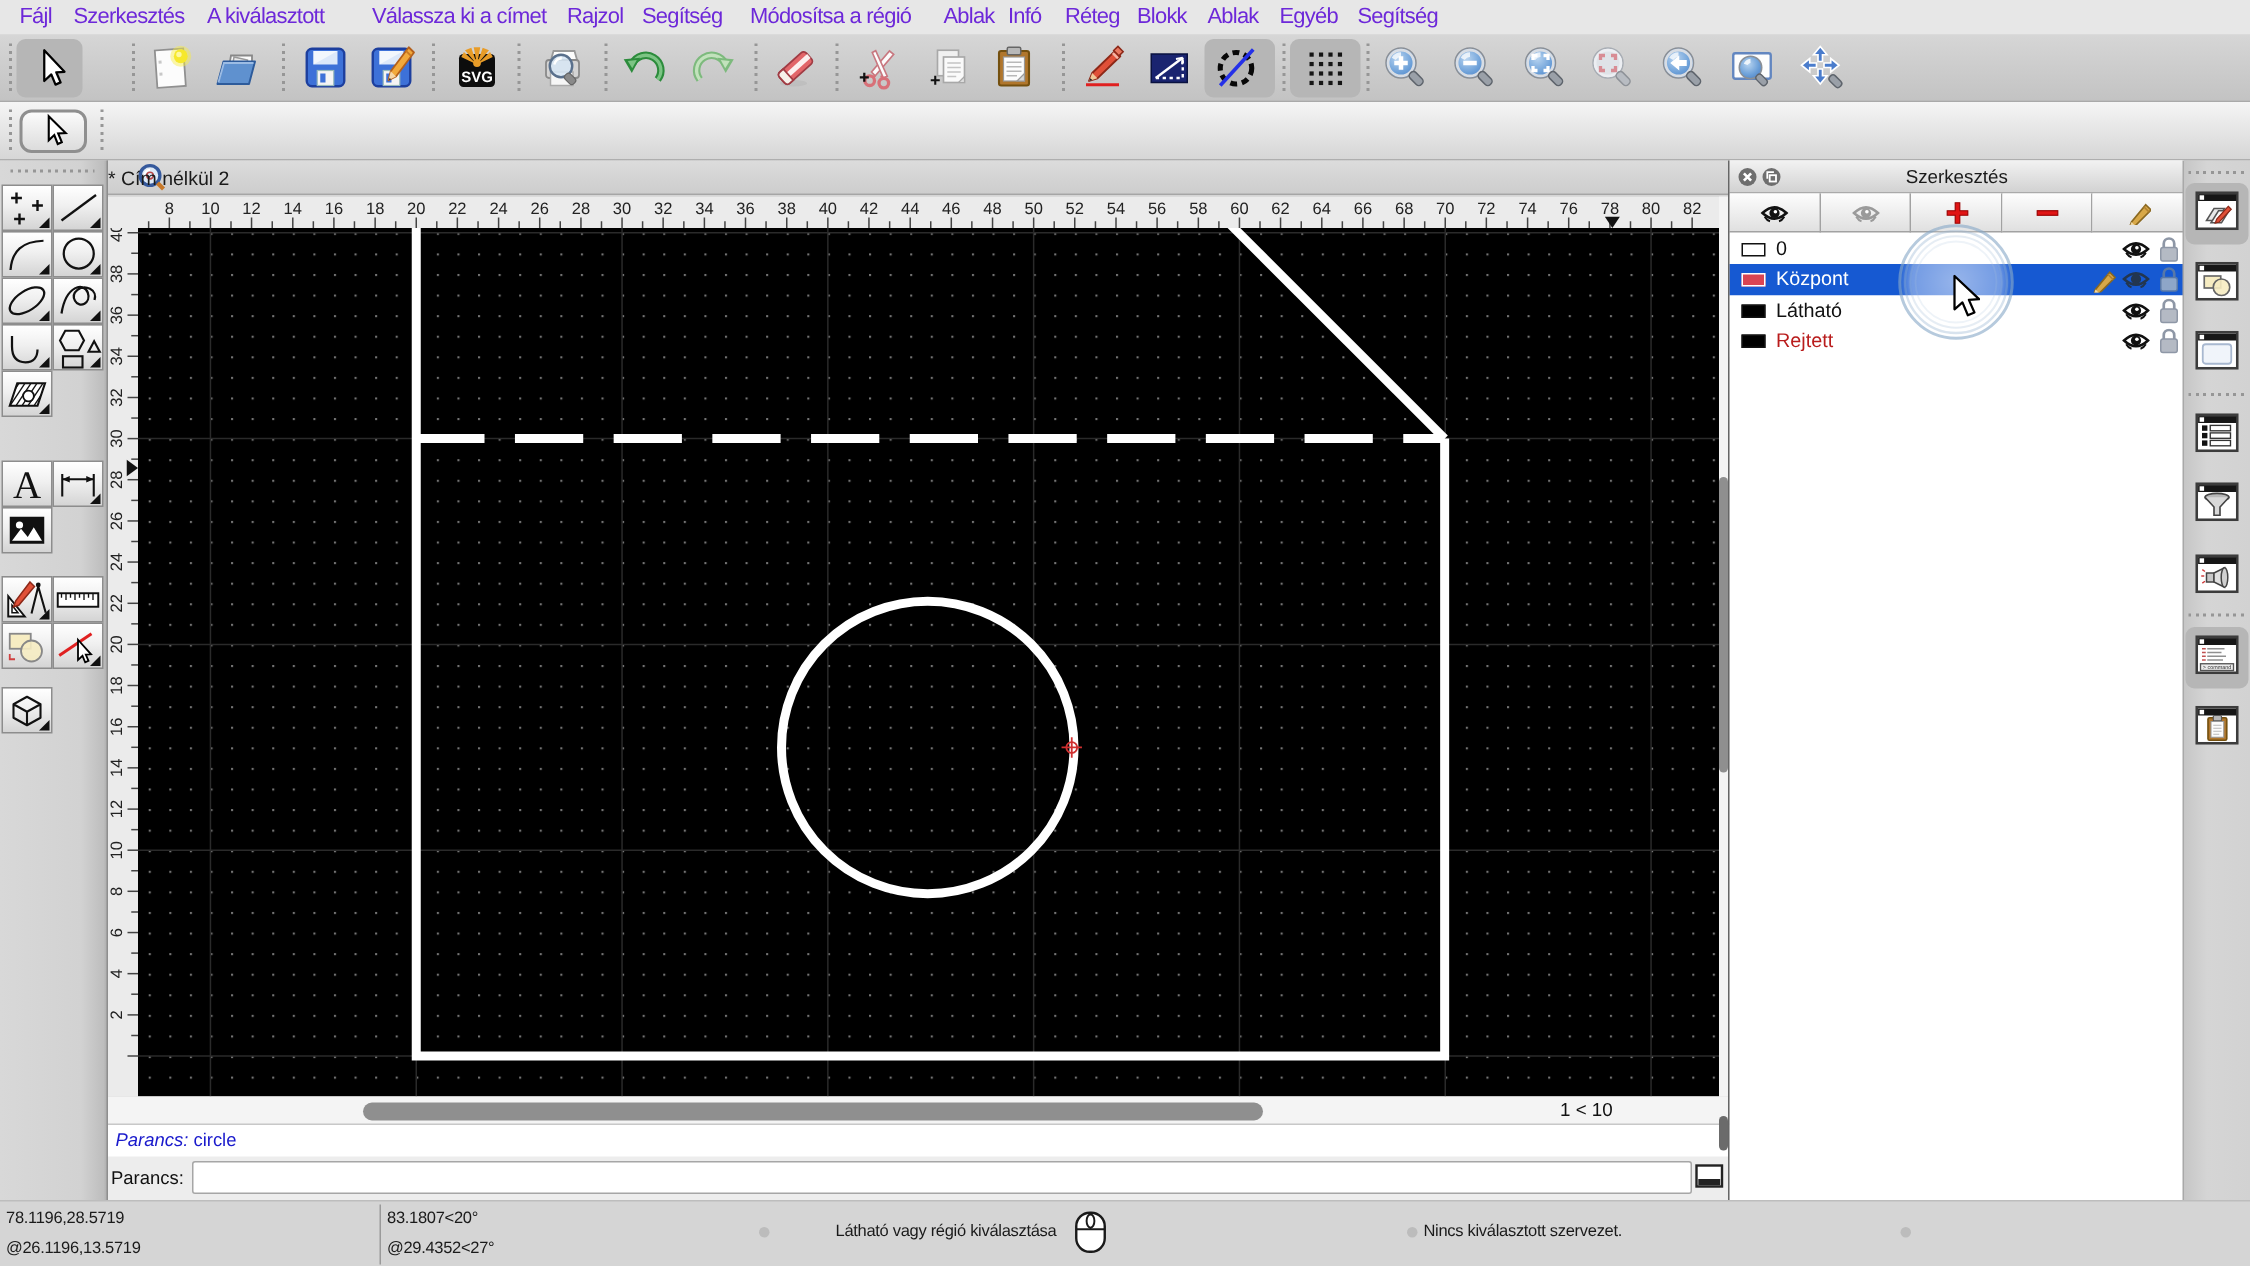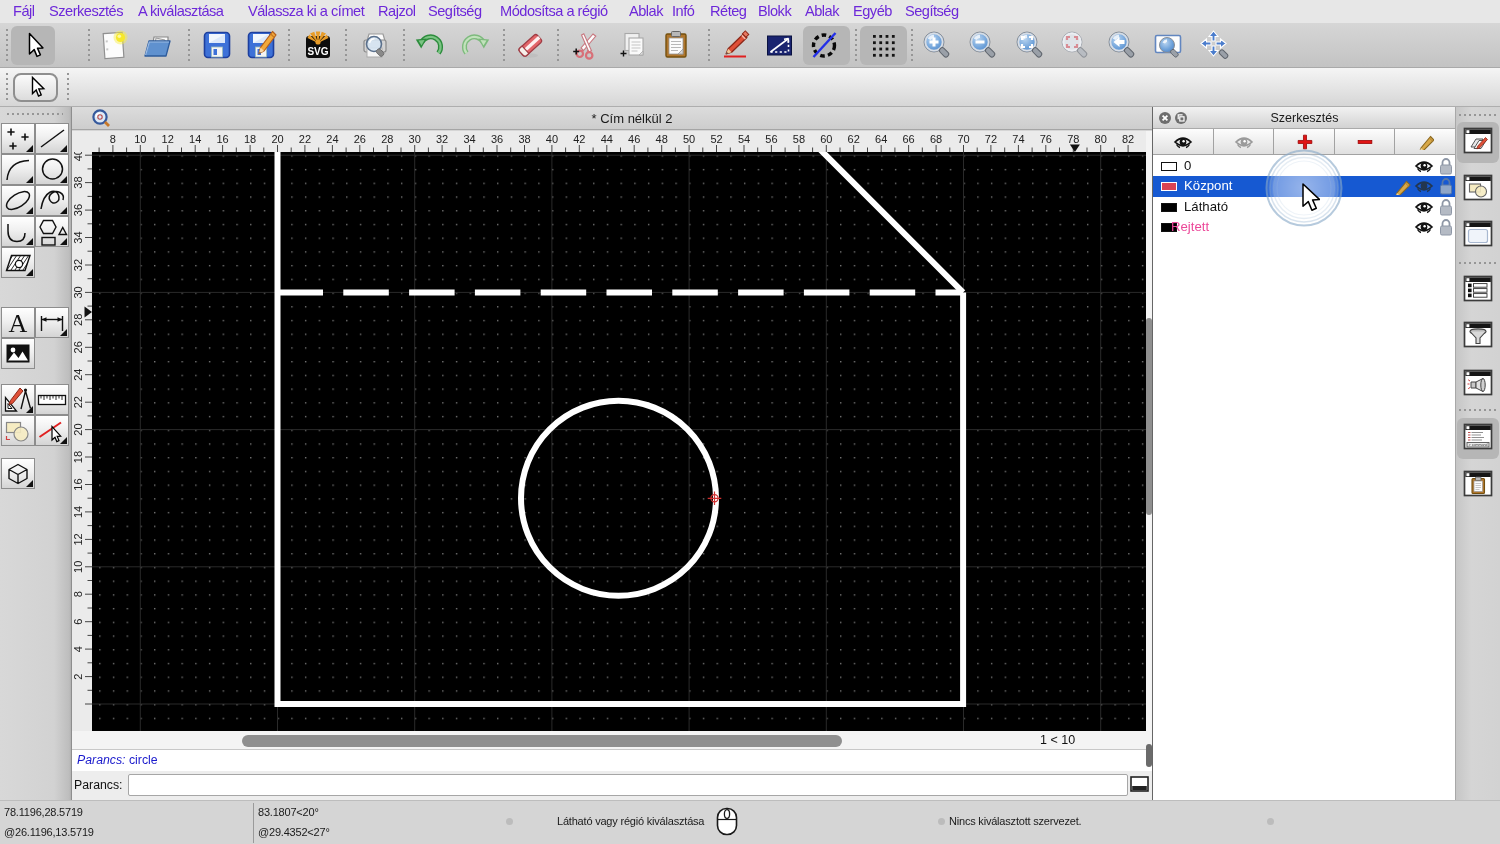--- a/index.html
+++ b/index.html
@@ -9,21 +9,21 @@
 .hdots{position:absolute;height:2px;background-image:repeating-linear-gradient(90deg,#969696 0,#969696 2px,transparent 2px,transparent 5px)}
 .tbtn{position:absolute;width:34px;height:31px;border:1px solid #8d8d8d;background:linear-gradient(180deg,#ffffff,#f0f0f0 45%,#d4d4d4)}
 .seltri{position:absolute;right:1px;bottom:1px;width:0;height:0;border-left:7px solid transparent;border-bottom:7px solid #111}
 .mitem{position:absolute;top:0;height:23px;line-height:23px;font-size:14.6px;letter-spacing:-0.5px;color:#6d28d9;white-space:nowrap}
 </style></head>
 <body>
 
 <div class="abs" style="left:0;top:0;width:1500px;height:23px;background:#e7e7e7">
 <span class="mitem" style="left:13px">Fájl</span>
 <span class="mitem" style="left:49px">Szerkesztés</span>
-<span class="mitem" style="left:138px">A kiválasztása</span>
+<span class="mitem" style="left:138px">A kiválasztott</span>
 <span class="mitem" style="left:248px">Válassza ki a címet</span>
 <span class="mitem" style="left:378px">Rajzol</span>
 <span class="mitem" style="left:428px">Segítség</span>
 <span class="mitem" style="left:500px">Módosítsa a régió</span>
 <span class="mitem" style="left:629px">Ablak</span>
 <span class="mitem" style="left:672px">Infó</span>
 <span class="mitem" style="left:710px">Réteg</span>
 <span class="mitem" style="left:758px">Blokk</span>
 <span class="mitem" style="left:805px">Ablak</span>
 <span class="mitem" style="left:853px">Egyéb</span>
@@ -430,21 +430,21 @@
 </div>
 </div>
 <div class="abs" style="left:71px;top:107px;width:1px;height:693px;background:#8e8e8e"></div>
 <div class="abs" style="left:72px;top:107px;width:1081px;height:23px;background:linear-gradient(180deg,#dcdcdc,#cdcdcd);border-bottom:1px solid #a5a5a5">
 <svg class="abs" style="left:20px;top:2px" width="19" height="19" viewBox="0 0 19 19">
       <circle cx="8" cy="8" r="6.6" fill="#dde9f6" stroke="#35599c" stroke-width="2.2"></circle>
       <path d="M4.2 8 A3.8 3.8 0 0 1 8 4.2" stroke="#fff" stroke-width="1.5" fill="none"></path>
       <line x1="13" y1="13" x2="17" y2="17" stroke="#c87828" stroke-width="2.8"></line>
       <circle cx="8" cy="8" r="2.2" fill="none" stroke="#b84848" stroke-width="1.1"></circle>
     </svg>
-<div class="abs" style="left:0;top:0;width:1120px;height:23px;line-height:23px;text-align:center;font-size:13px;color:#1a1a1a">* Cím nélkül 2</div>
+<div class="abs" style="left:0;top:0;width:1120px;height:23px;line-height:23px;text-align:left;font-size:13px;color:#1a1a1a">* Cím nélkül 2</div>
 </div>
 <svg class="abs" style="left:72px;top:131px" width="1074" height="21" viewBox="0 0 1074 21">
     <rect width="1074" height="21" fill="#ebebeb"></rect>
     <g stroke="#444" stroke-width="1">
       <line x1="27.1" y1="16.5" x2="27.1" y2="21"></line>
       <line x1="40.9" y1="14" x2="40.9" y2="21"></line>
       <line x1="54.6" y1="16.5" x2="54.6" y2="21"></line>
       <line x1="68.3" y1="14" x2="68.3" y2="21"></line>
       <line x1="82.0" y1="16.5" x2="82.0" y2="21"></line>
       <line x1="95.7" y1="14" x2="95.7" y2="21"></line>
@@ -763,21 +763,21 @@
         <circle cx="10.6" cy="6.2" r="1.2" fill="#fff"></circle>
         <path d="M3.5 9.5 q1.5 2.5 3.5 3 M16.5 9.5 q-1.5 2.5 -3.5 3" stroke="#111" stroke-width="1.4" fill="none"></path>
       </svg>
 <svg class="abs" style="left:286px;top:2px" width="14" height="17" viewBox="0 0 14 17">
         <path d="M3.5 7 L3.5 4.5 A3.5 3.5 0 0 1 10.5 4.5 L10.5 7" fill="none" stroke="#8e97a6" stroke-width="1.8"></path>
         <rect x="1.5" y="7" width="11" height="9" rx="1.5" fill="#b4bac4" stroke="#8e97a6" stroke-width="1"></rect>
       </svg>
 </div>
 <div class="abs" style="left:0;top:110.3px;width:303px;height:20.6px;background:#fff">
 <div class="abs" style="left:8px;top:6px;width:16px;height:9px;background:#000;border:1px solid #111"></div>
-<div class="abs" style="left:18px;top:2px;font-size:13.2px;color:#ec4899">Rejtett</div>
+<div class="abs" style="left:31px;top:2px;font-size:13.2px;color:#b91c1c">Rejtett</div>
 <svg class="abs" style="left:261px;top:3px" width="20" height="15" viewBox="0 0 20 15">
         <path d="M2 7 Q10 -0.5 18 7 Q10 14.5 2 7 Z" fill="none" stroke="#111" stroke-width="1.7"></path>
         <circle cx="10" cy="7" r="3.4" fill="#111"></circle>
         <circle cx="10.6" cy="6.2" r="1.2" fill="#fff"></circle>
         <path d="M3.5 9.5 q1.5 2.5 3.5 3 M16.5 9.5 q-1.5 2.5 -3.5 3" stroke="#111" stroke-width="1.4" fill="none"></path>
       </svg>
 <svg class="abs" style="left:286px;top:2px" width="14" height="17" viewBox="0 0 14 17">
         <path d="M3.5 7 L3.5 4.5 A3.5 3.5 0 0 1 10.5 4.5 L10.5 7" fill="none" stroke="#8e97a6" stroke-width="1.8"></path>
         <rect x="1.5" y="7" width="11" height="9" rx="1.5" fill="#b4bac4" stroke="#8e97a6" stroke-width="1"></rect>
       </svg>

